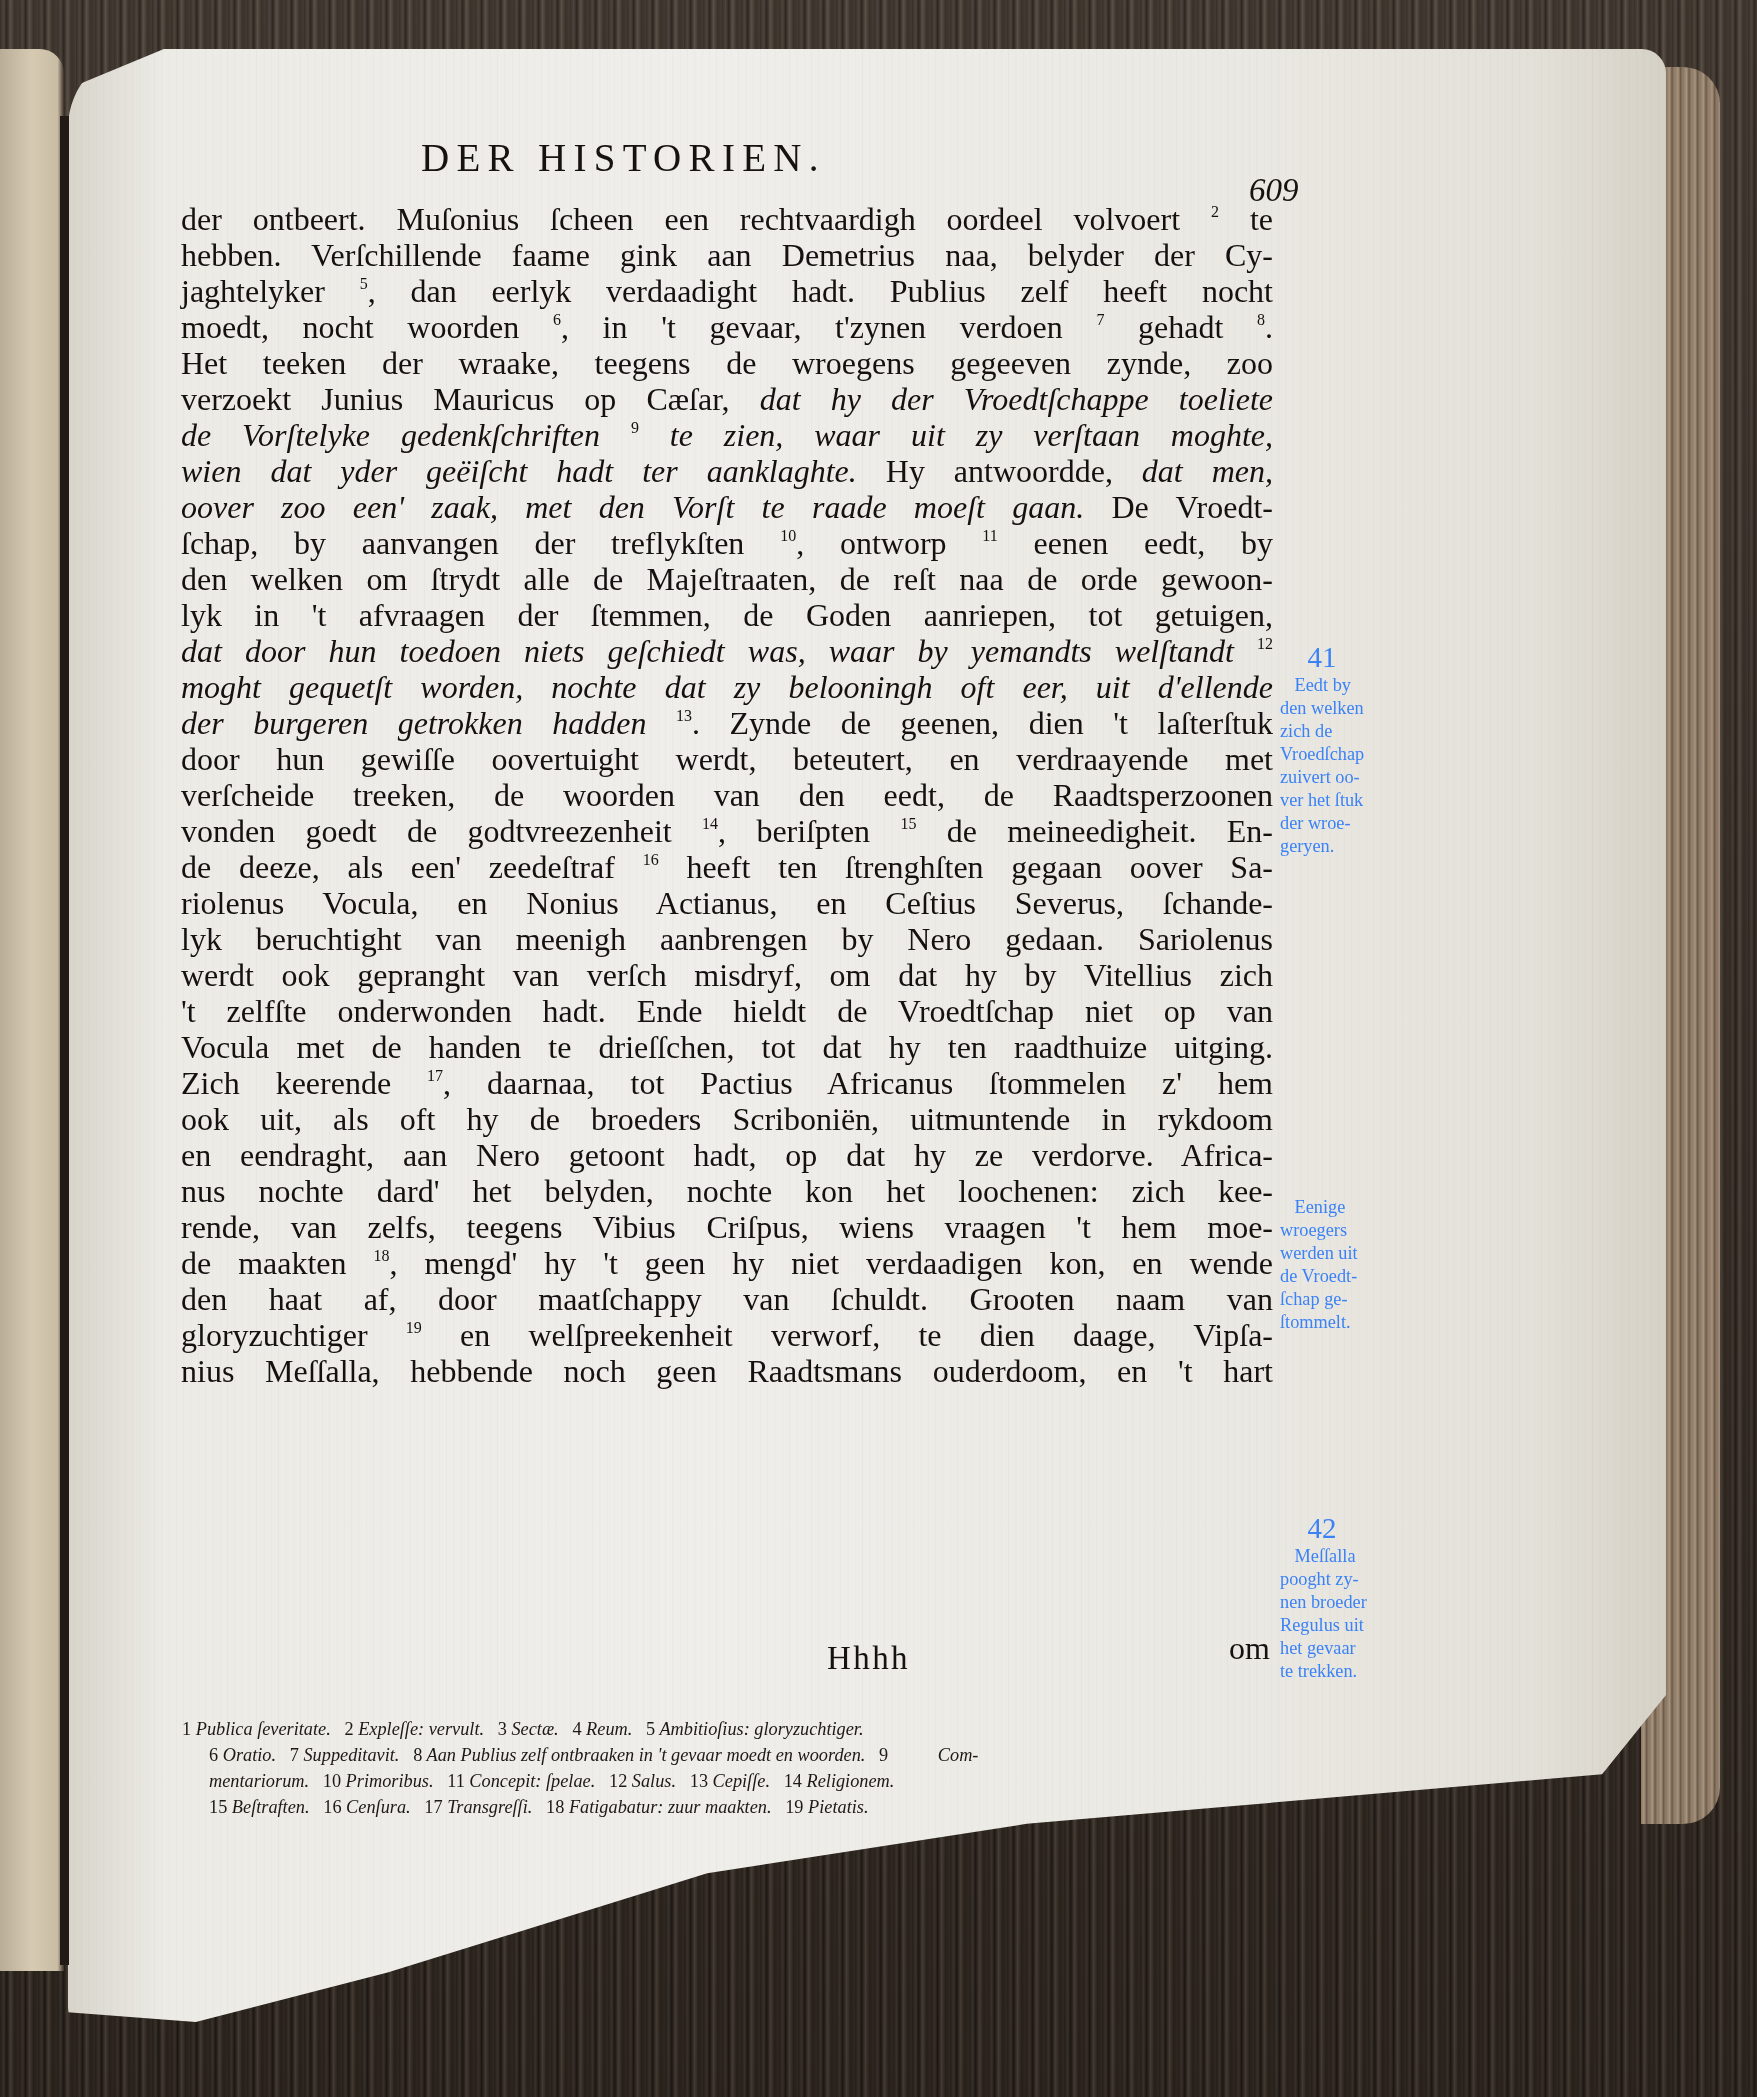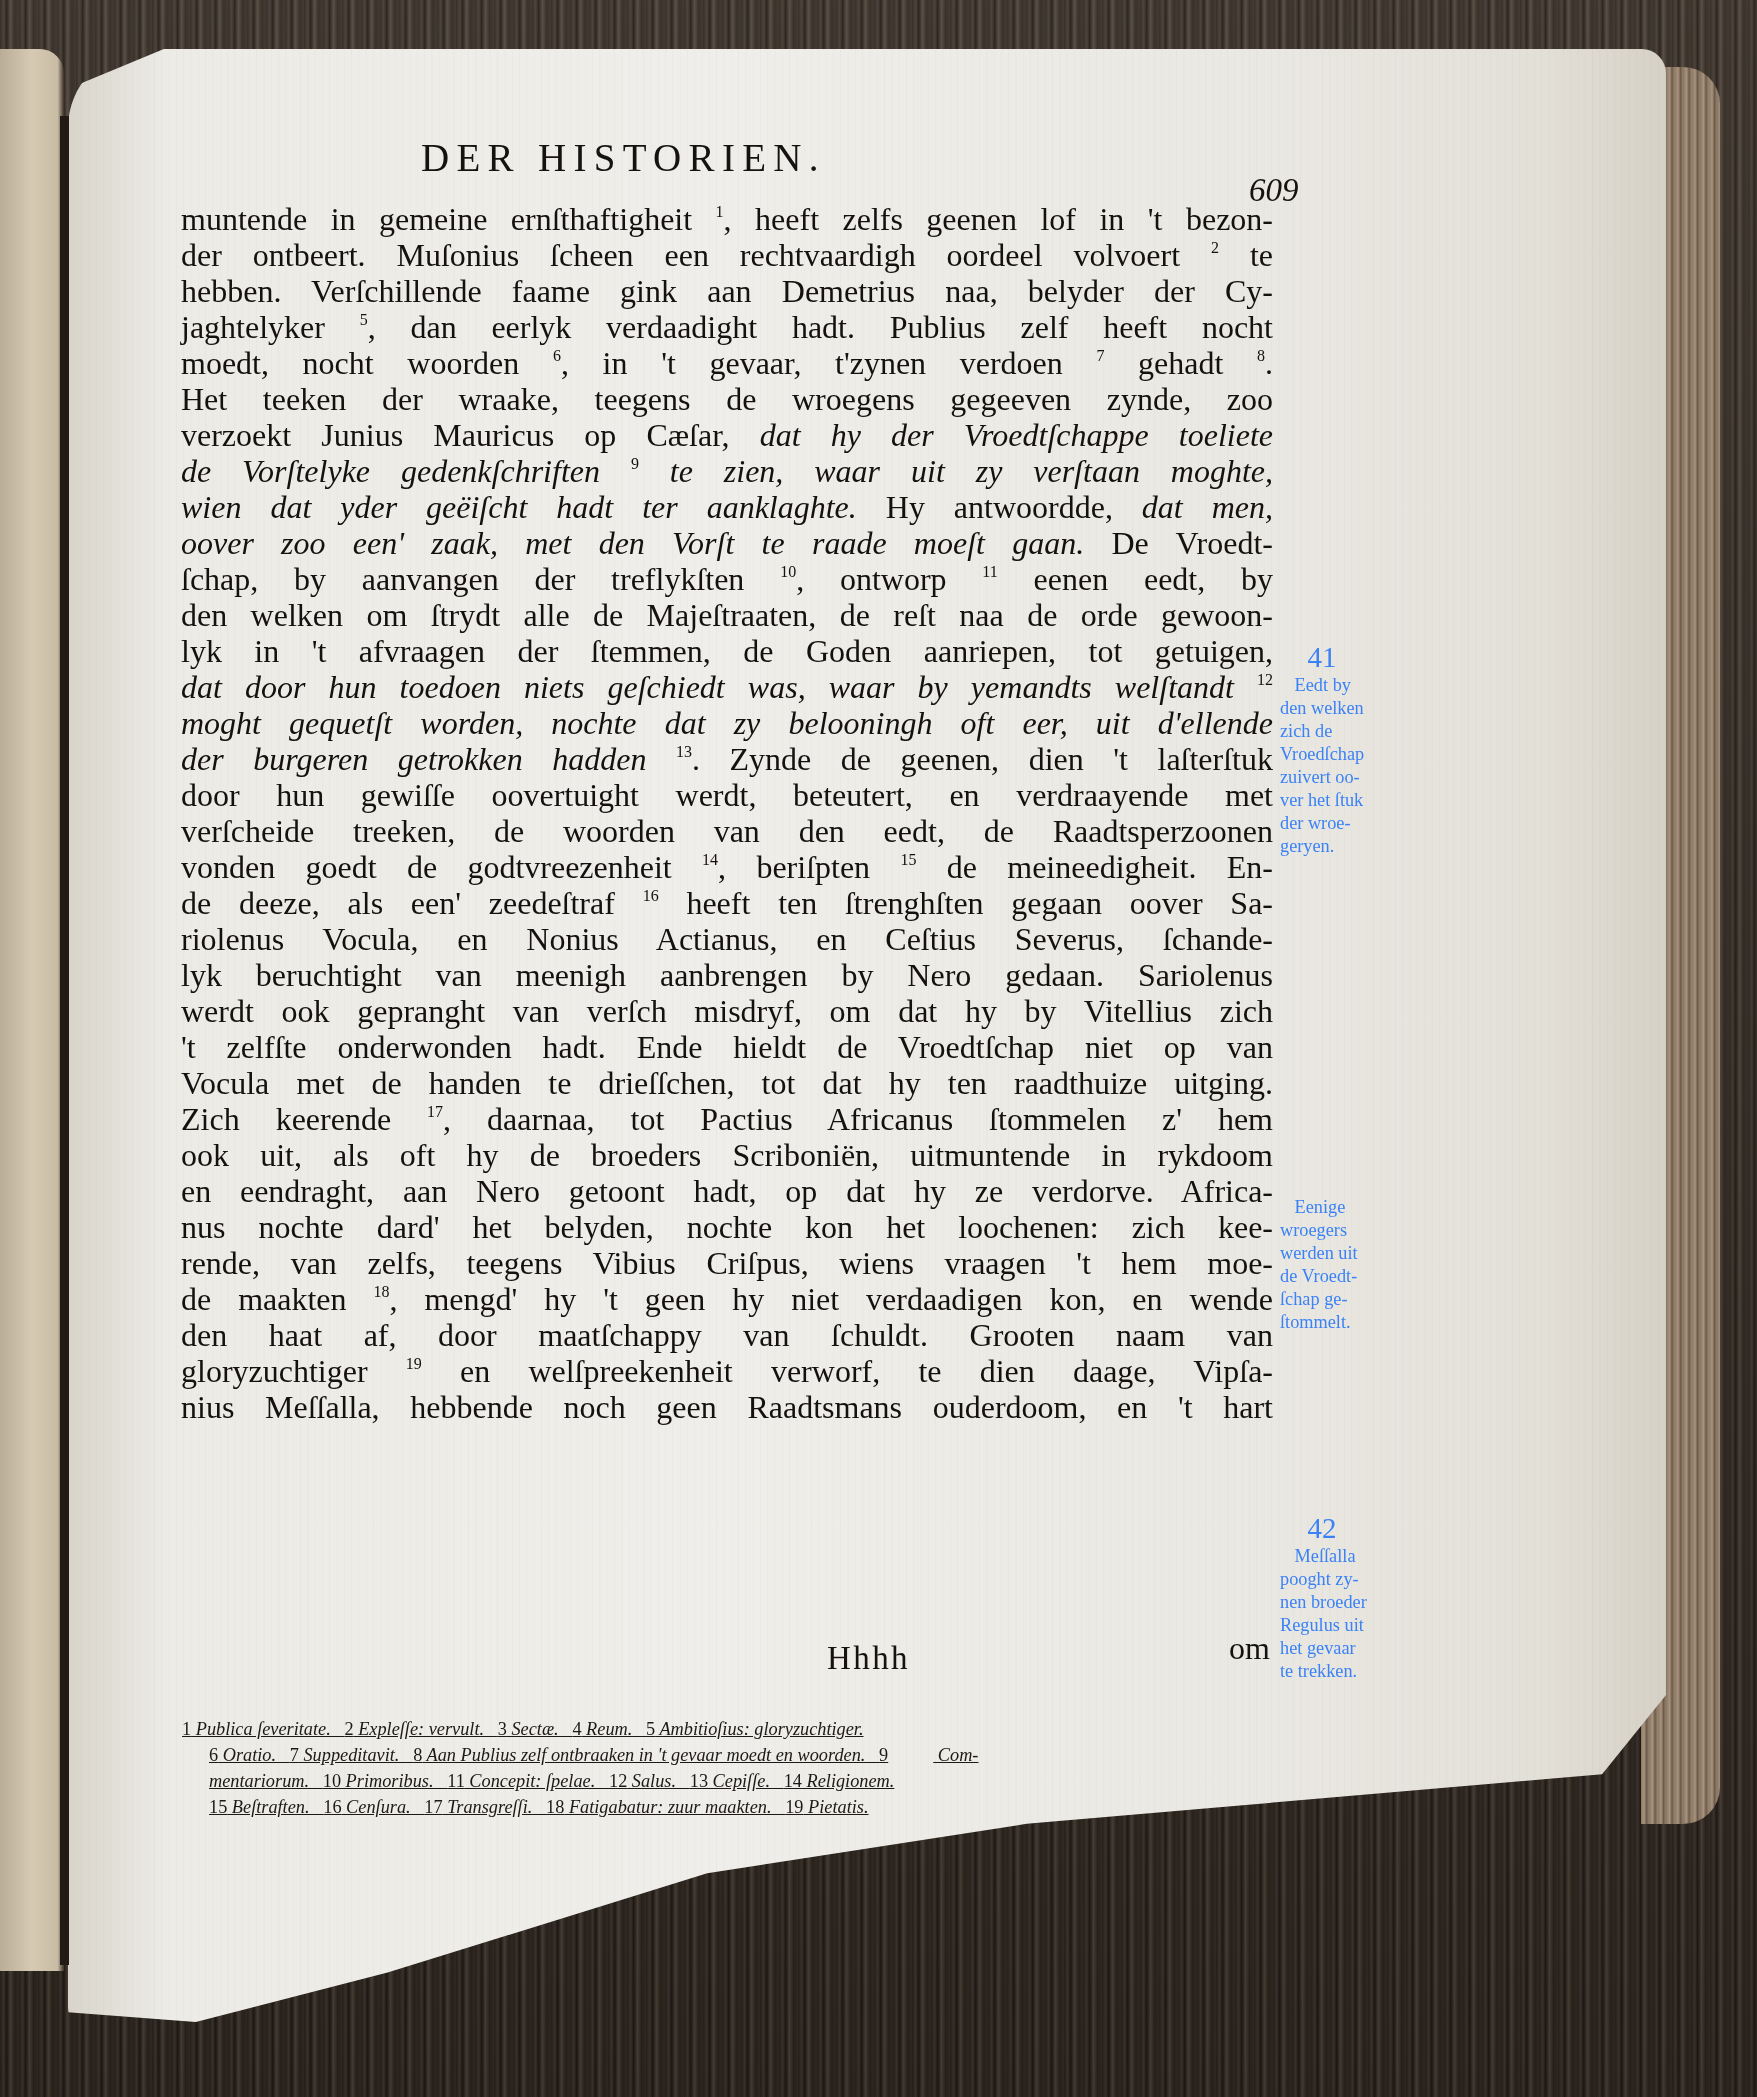--- a/index.html
+++ b/index.html
@@ -42,39 +42,38 @@
   .it{font-style:italic;}
   .fn{font-size:16px;vertical-align:13.4px;line-height:0;}
   .margin-note{position:absolute;left:1280px;width:146px;font-size:18.3px;line-height:23px;color:#3b82f6;}
   .margin-num{font-size:29px;display:block;padding-left:27.5px;line-height:33px;}
   .signature{position:absolute;left:827px;top:1640px;font-size:33px;letter-spacing:2.4px;color:#151210;}
   .catchword{position:absolute;left:1229px;top:1630px;font-size:32px;color:#141110;}
   .footnotes{
     position:absolute;left:182px;top:1716px;width:1147px;
     font-size:18.3px;line-height:26px;color:#1d1916;font-style:italic;
   }
-  .footnotes .l{display:block;white-space:nowrap;text-decoration:underline;}
+  .footnotes .l{display:block;white-space:nowrap;}
   .footnotes .ind{padding-left:27px;}
   .footnotes .n{font-style:normal;}
 </style>
 </head>
 <body>
 
 <div class="wood-shade"></div>
 <div class="left-page"></div>
 <div class="page-edges"></div>
 <div class="page-block"></div>
 <div class="paper-texture"></div>
 <div class="gutter"></div>
 
 <div class="header">DER HISTORIEN.</div>
 <div class="page-number">609</div>
 
 <div class="body-text" id="body-text">
-    <span class="line"><span>muntende in gemeine ernſthaftigheit </span><span class="fn">1</span><span>, heeft zelfs geenen lof in 't bezon-</span></span>
     <span class="line"><span>der ontbeert. Muſonius ſcheen een rechtvaardigh oordeel volvoert </span><span class="fn">2</span><span> te</span></span>
     <span class="line"><span>hebben. Verſchillende faame gink aan Demetrius naa, belyder der Cy-</span></span>
     <span class="line"><span>jaghtelyker </span><span class="fn">5</span><span>, dan eerlyk verdaadight hadt. Publius zelf heeft nocht</span></span>
     <span class="line"><span>moedt, nocht woorden </span><span class="fn">6</span><span>, in 't gevaar, t'zynen verdoen </span><span class="fn">7</span><span> gehadt </span><span class="fn">8</span><span>.</span></span>
     <span class="line"><span>Het teeken der wraake, teegens de wroegens gegeeven zynde, zoo</span></span>
     <span class="line"><span>verzoekt Junius Mauricus op Cæſar, </span><span class="it">dat hy der Vroedtſchappe toeliete</span></span>
     <span class="line"><span class="it">de Vorſtelyke gedenkſchriften </span><span class="fn">9</span><span class="it"> te zien, waar uit zy verſtaan moghte,</span></span>
     <span class="line"><span class="it">wien dat yder geëiſcht hadt ter aanklaghte.</span><span> Hy antwoordde, </span><span class="it">dat men,</span></span>
     <span class="line"><span class="it">oover zoo een' zaak, met den Vorſt te raade moeſt gaan.</span><span> De Vroedt-</span></span>
     <span class="line"><span>ſchap, by aanvangen der treflykſten </span><span class="fn">10</span><span>, ontworp </span><span class="fn">11</span><span> eenen eedt, by</span></span>

